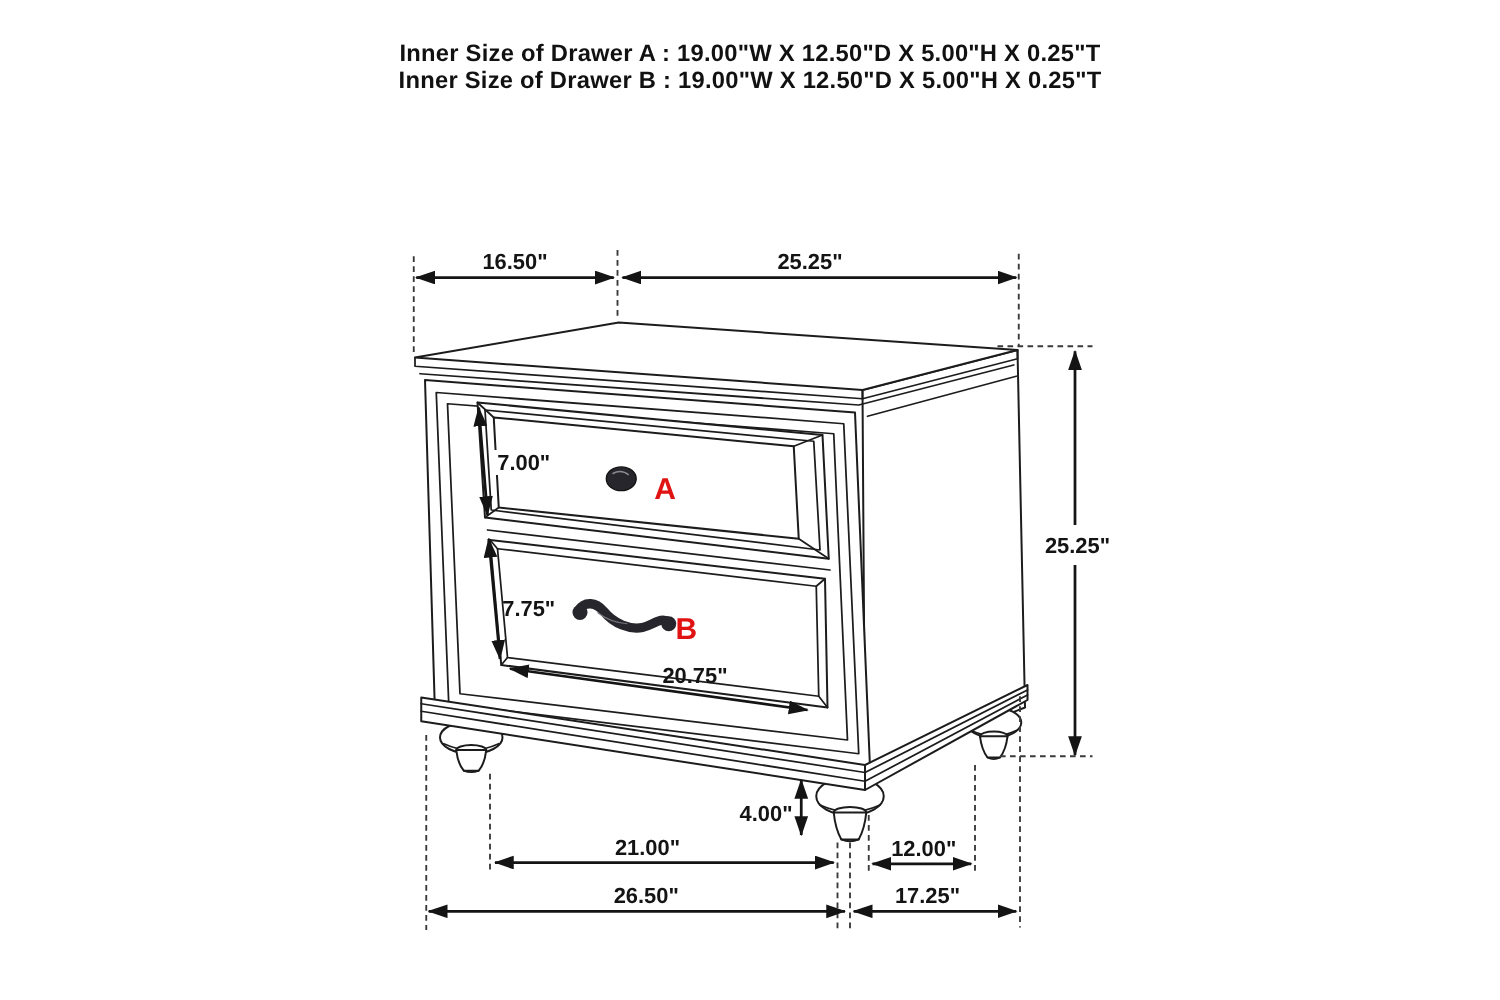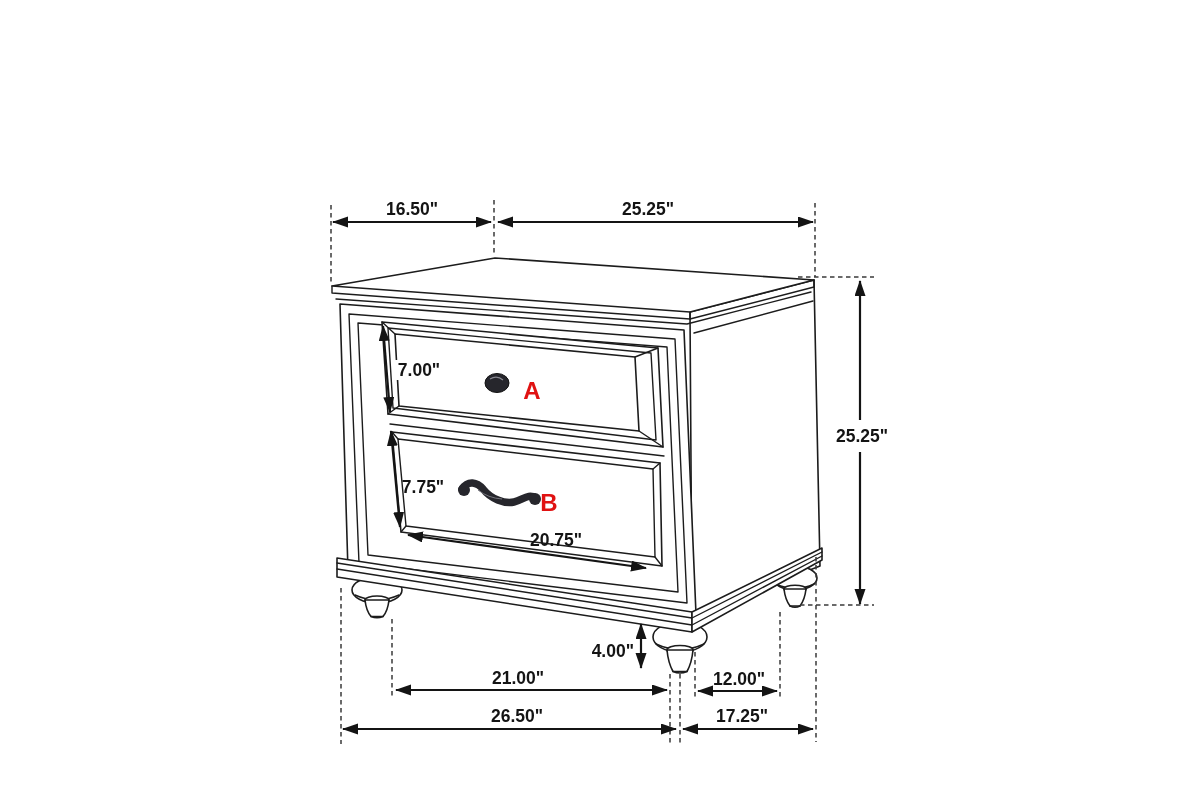--- a/index.html
+++ b/index.html
@@ -13,20 +13,22 @@
   .ln{fill:none;stroke:#1c1c1c;stroke-width:1.4;stroke-linejoin:round;stroke-linecap:round;}
   .dim{fill:none;stroke:#141414;stroke-width:2.2;}
   .ext{fill:none;stroke:#3a3a3a;stroke-width:1.5;stroke-dasharray:4.5 3.5;}
   .hw{fill:#26262c;stroke:#111;stroke-width:1;}
 </style>
 </head>
 <body>
 
 <div class="page">
   <div class="header">
+    <div>Inner Size of Drawer A : 19.00"W X 12.50"D X 5.00"H X  0.25"T</div>
+    <div>Inner Size of Drawer B : 19.00"W X 12.50"D X 5.00"H X  0.25"T</div>
   </div>
 
   <svg width="1200" height="800" viewBox="0 0 1200 800">
     <defs>
       <marker id="arr" markerWidth="16" markerHeight="12" refX="15" refY="5.5" orient="auto-start-reverse" markerUnits="userSpaceOnUse">
         <path d="M0,0 L16,5.5 L0,11 Z" fill="#141414"></path>
       </marker>
       <pattern id="cane" width="12" height="8" patternUnits="userSpaceOnUse" patternTransform="rotate(4.6)">
         <path d="M1,1.5 h7" stroke="#9f9f9f" stroke-width="2.4" fill="none"></path>
         <path d="M10,1.5 h1.6" stroke="#c8c8c8" stroke-width="2.4" fill="none"></path>

